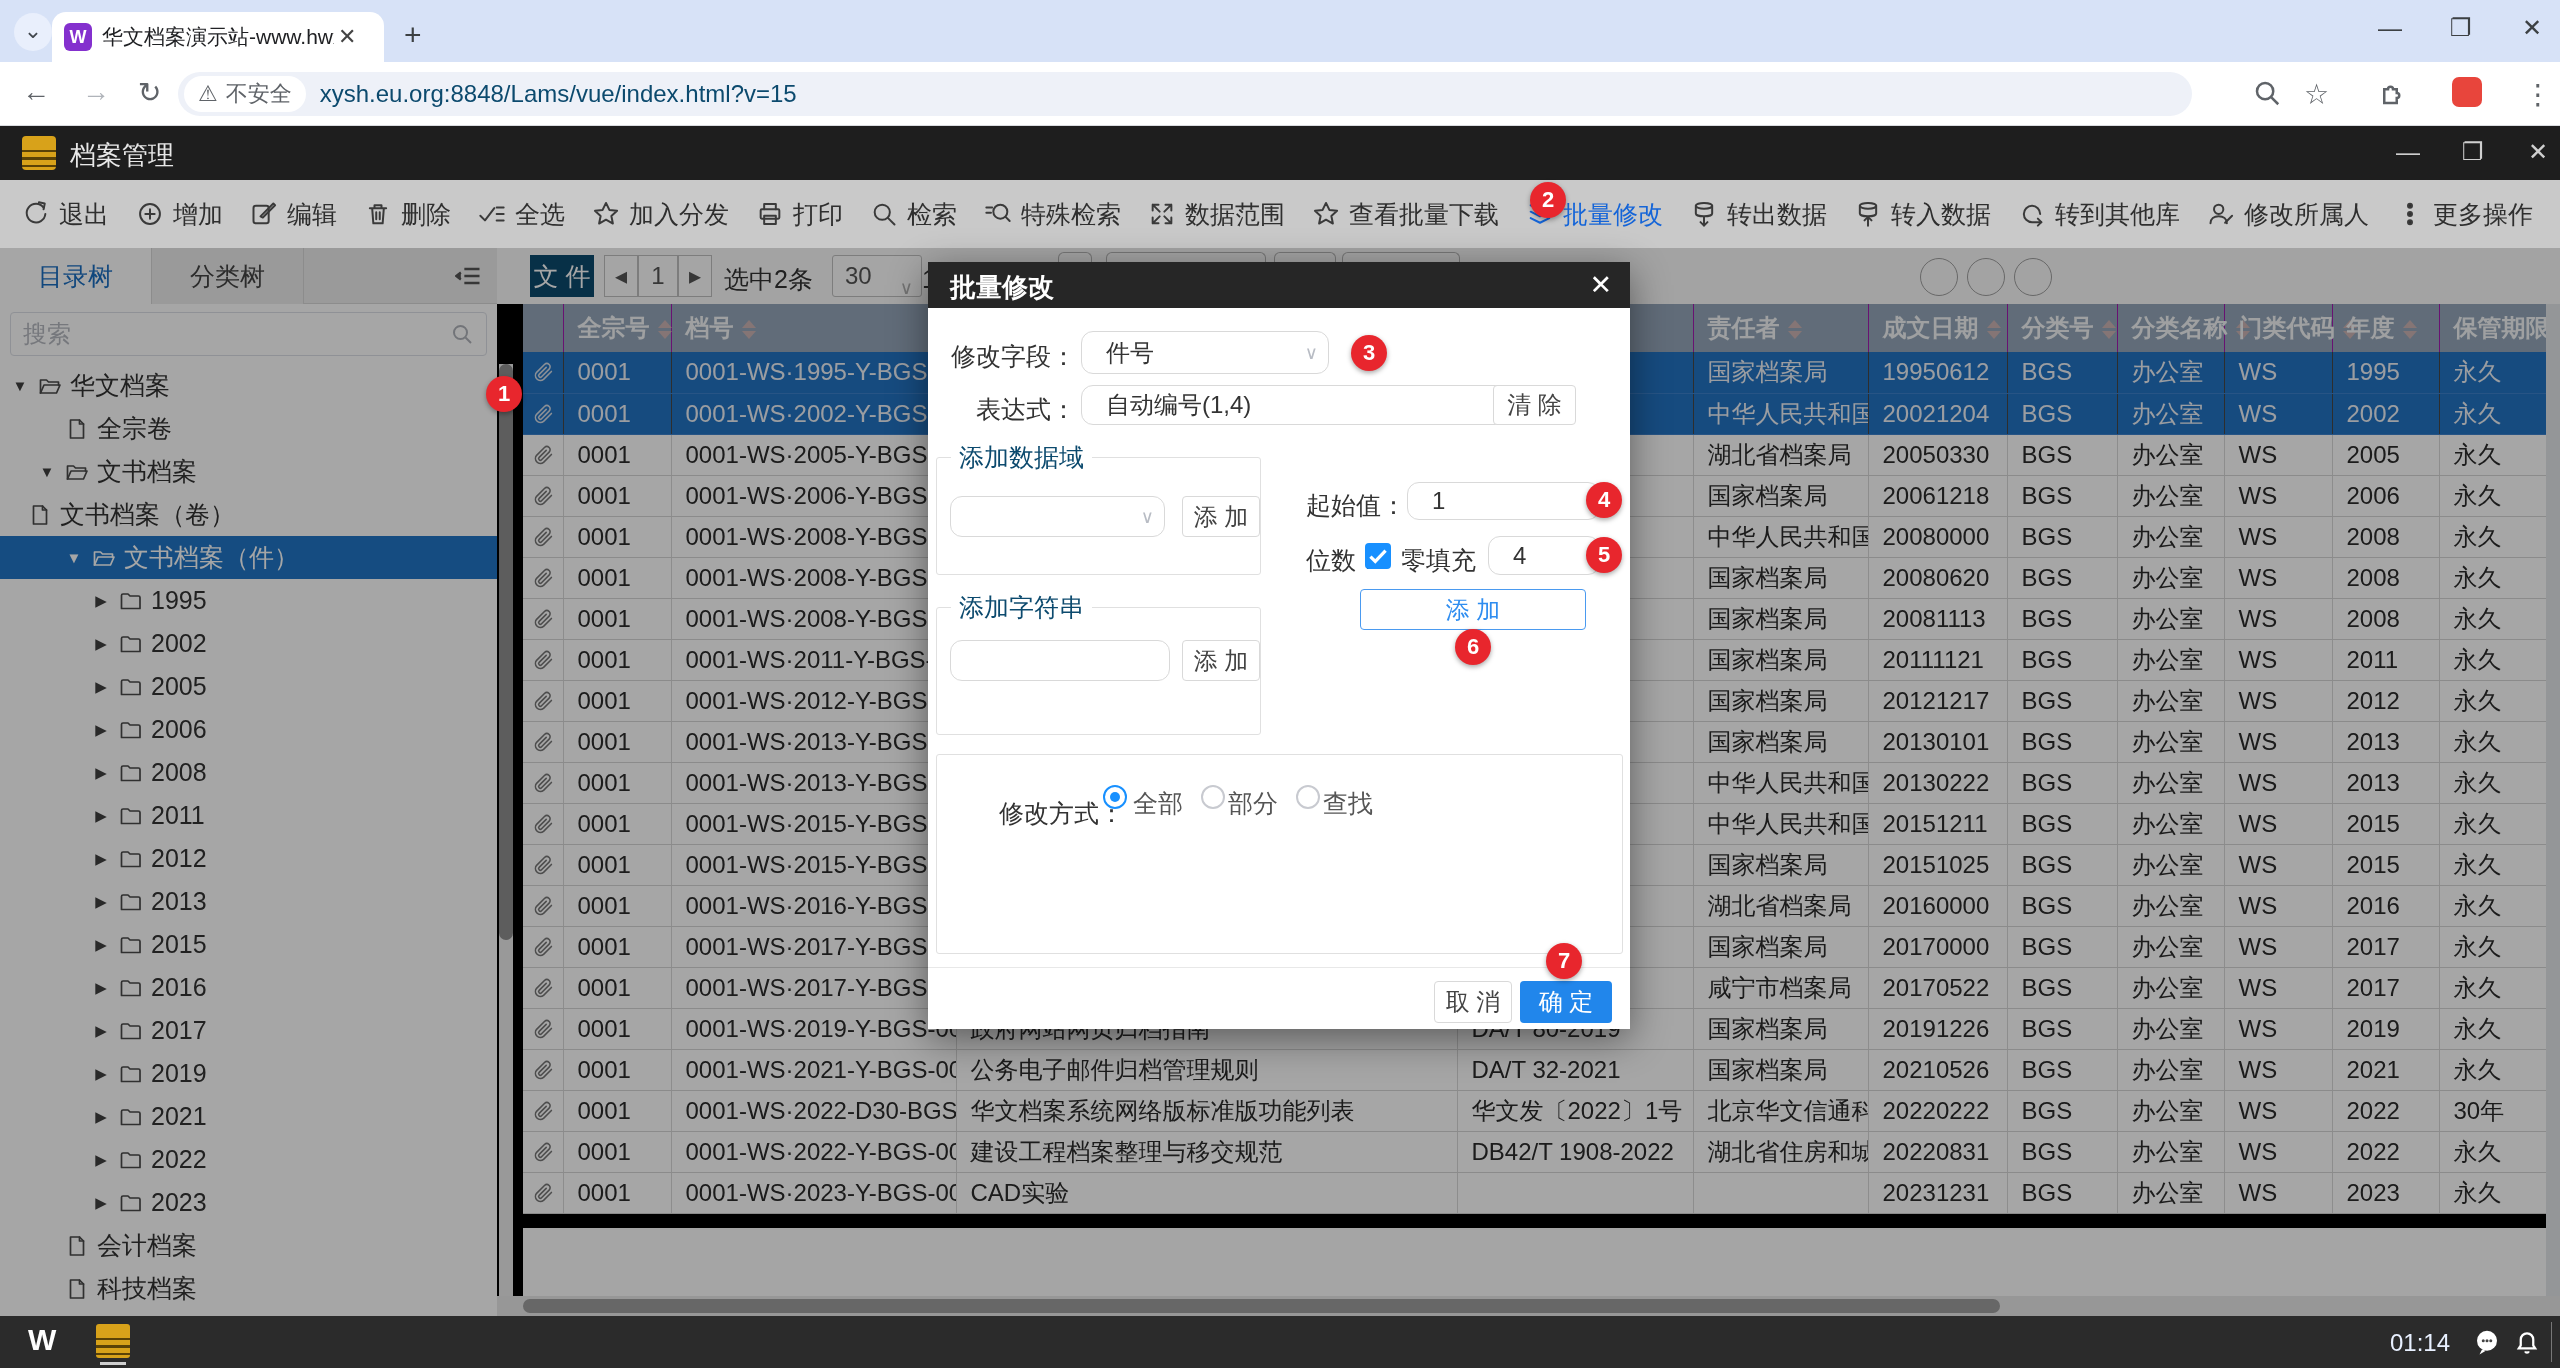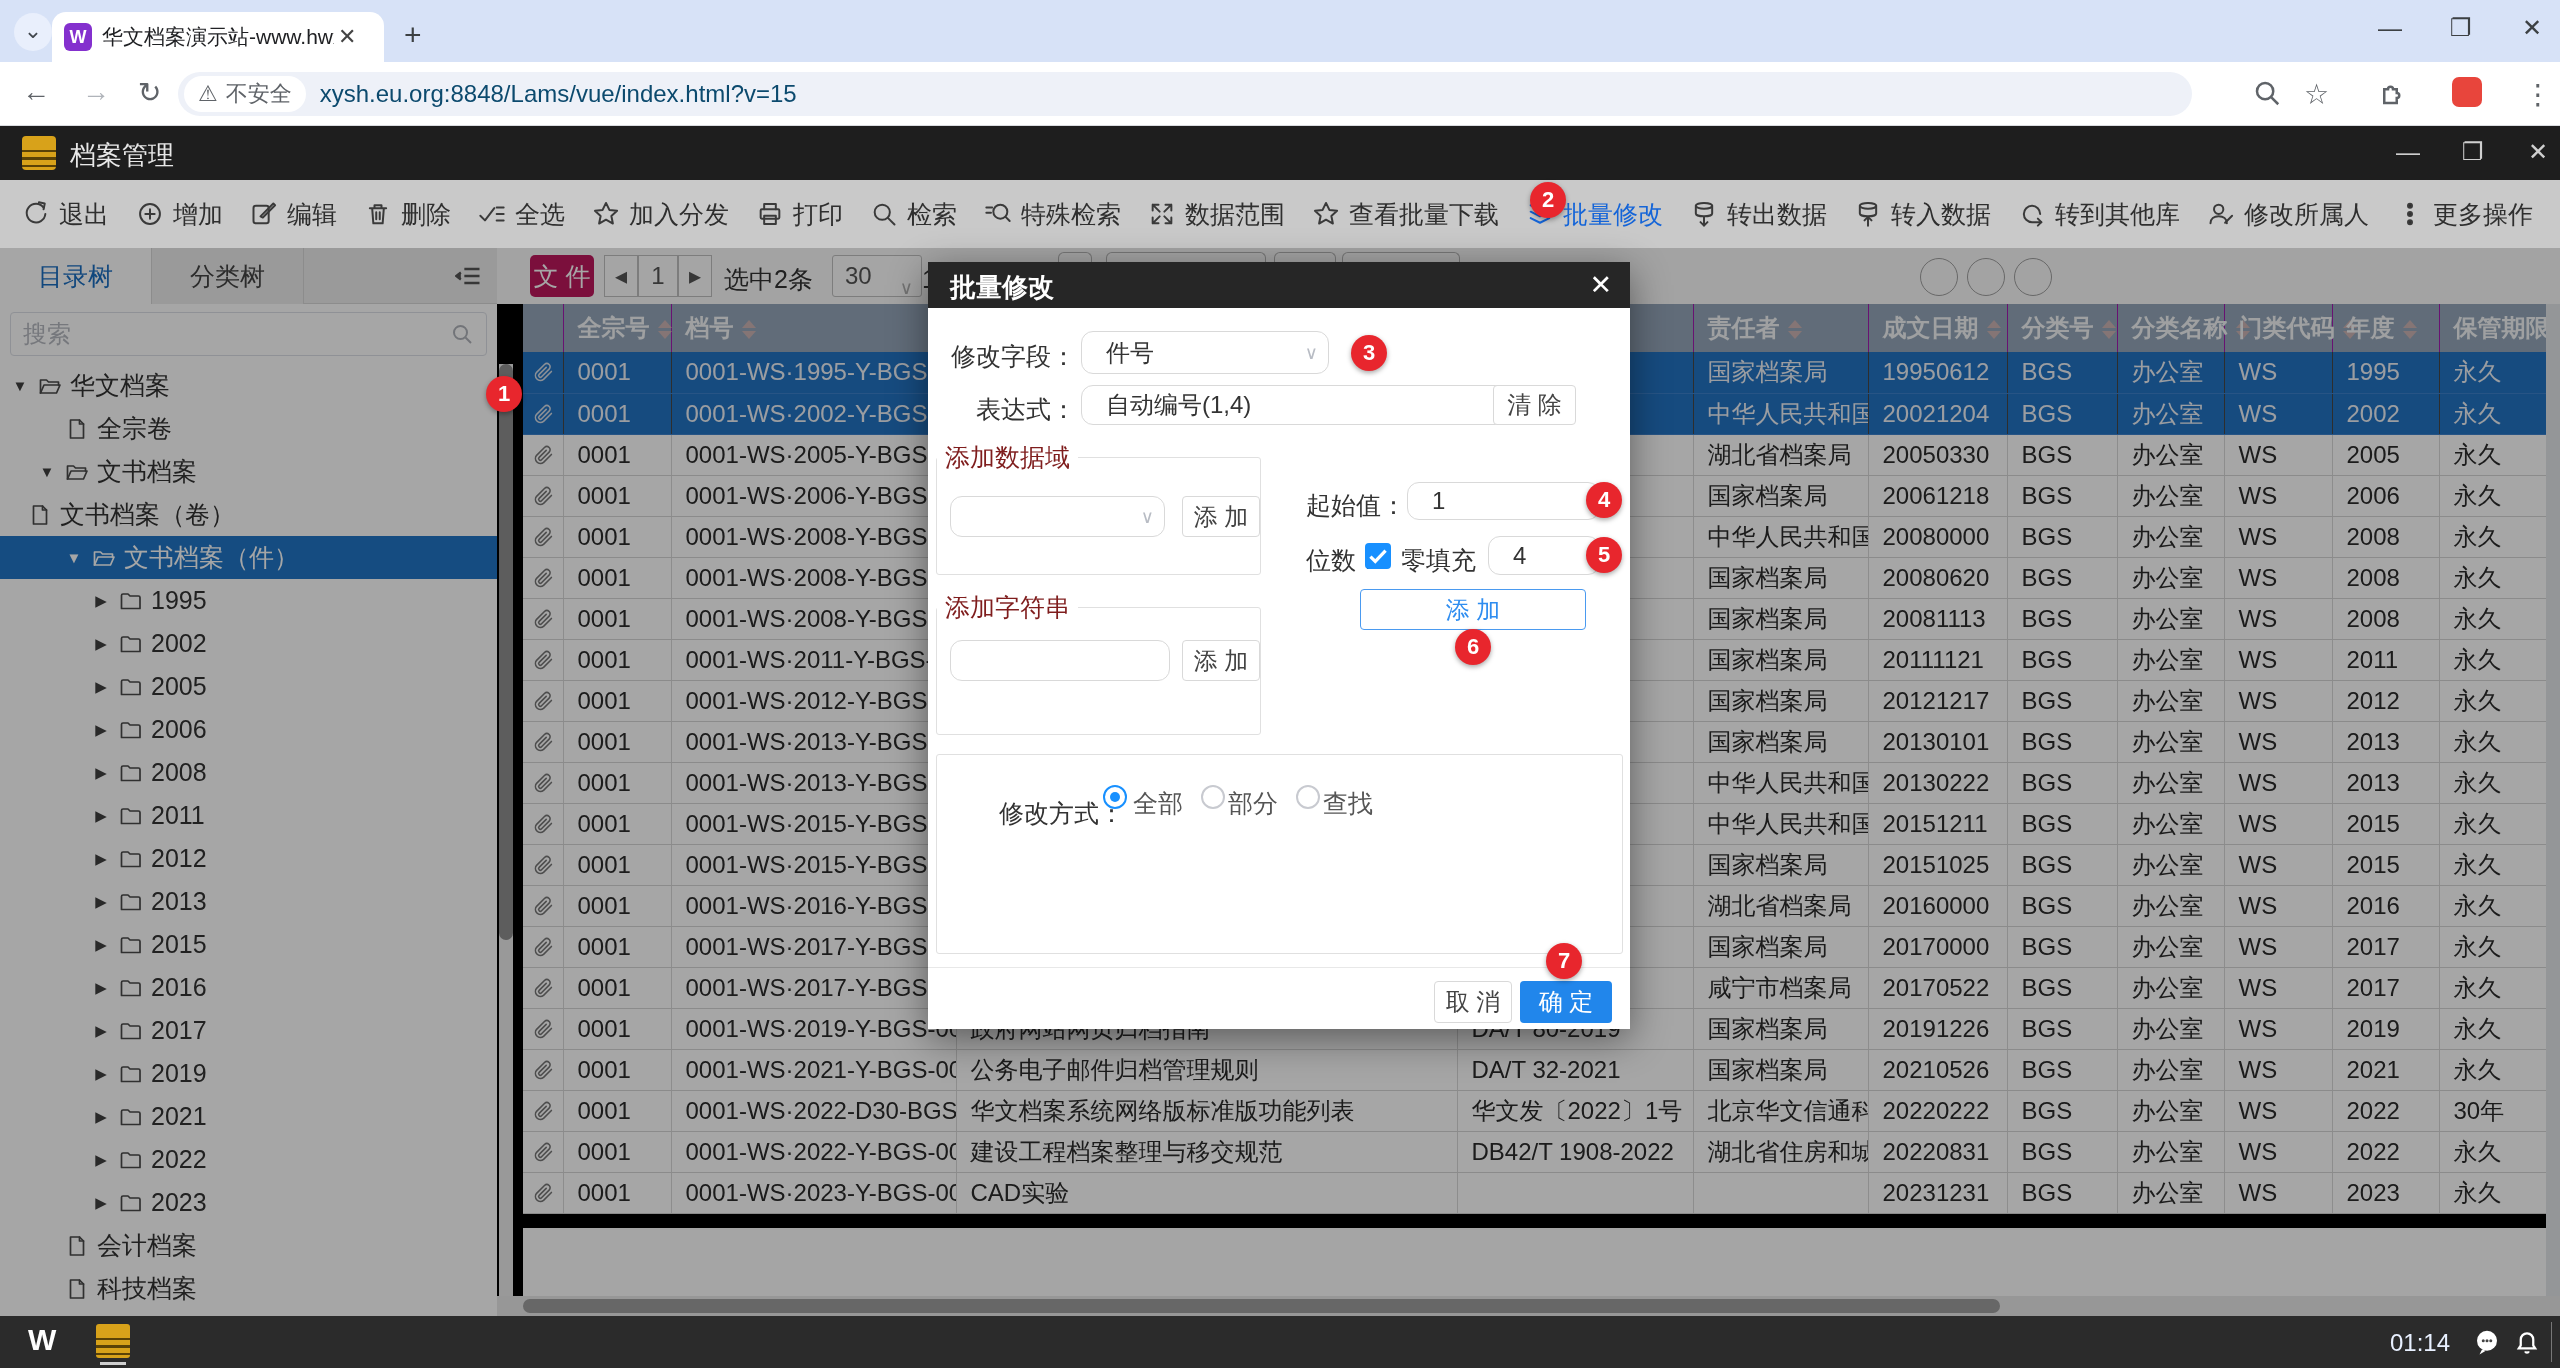--- a/index.html
+++ b/index.html
@@ -65,22 +65,22 @@
   .trow .arr { width:20px; font-size:15px; color:#3f3f3f; text-align:center; }
   .trow svg { stroke:#4a4a4a; }
   .trow.selected { background:#2176c7; color:#fff; }
   .trow.selected .arr { color:#fff; }
   .trow.selected svg { stroke:#fff; }
   #side-scroll { position:absolute; left:499px; top:364px; width:14px; height:952px; background:#ececec; }
   #side-thumb { position:absolute; left:0; top:0; width:14px; height:576px; background:#8f8f8f; border-radius:7px; }
 
   
   #pagebar { position:absolute; left:497px; top:248px; width:2063px; height:56px; background:#fbfbfb; }
-  #doc-type-btn { position:absolute; left:33px; top:7px; width:64px; height:42px; background:#be185d;
-                  color:#fff; font-size:25px; border-radius:5px; text-align:center; line-height:42px; }
+  #doc-type-btn { position:absolute; left:33px; top:7px; width:64px; height:42px; background:#0c4a6e;
+                  color:#fff; font-size:25px; border-radius:0; text-align:center; line-height:42px; }
   .pg-box { position:absolute; top:7px; height:42px; border:1px solid #c0c0c0; background:#fdfdfd;
             text-align:center; font-size:24px; color:#555; }
   #sel-info { position:absolute; left:227px; top:15px; font-size:25px; color:#333; }
   #size-sel { position:absolute; left:335px; top:7px; width:90px; height:42px; border:1px solid #c0c0c0;
               border-radius:3px; background:#fdfdfd; font-size:24px; color:#555; line-height:40px; padding-left:12px; }
   #size-caret { position:absolute; right:8px; top:12px; color:#b0b0b0; font-size:18px; }
   #page-info { position:absolute; left:425px; top:15px; font-size:25px; color:#333; white-space:nowrap; }
   .stub { position:absolute; top:4px; height:12px; border:1px solid #b5b5b5; border-bottom:0;
           border-radius:6px 6px 0 0; }
   .circ-stub { position:absolute; top:10px; width:38px; height:38px; border:1px solid #a0a0a0; border-radius:50%; }
@@ -114,21 +114,21 @@
   #dlg-titlebar { position:absolute; left:0; top:0; width:702px; height:46px; background:#262626; }
   #dlg-title { position:absolute; left:22px; top:8px; color:#fff; font-size:26px; font-weight:bold; }
   #dlg-close { position:absolute; right:18px; top:7px; color:#fff; font-size:27px; }
   .dlg-label { position:absolute; font-size:25px; color:#333; text-align:right; }
   .dlg-input { position:absolute; border:1px solid #d9d9d9; border-radius:12px; background:#fff;
                font-size:24px; color:#333; display:flex; align-items:center; padding:0 24px; }
   .dlg-input .caret { position:absolute; right:10px; color:#b8bcc4; font-size:18px; }
   .dlg-btn { position:absolute; border:1px solid #d9d9d9; border-radius:4px; background:#fff;
              font-size:24px; color:#444; text-align:center; }
   fieldset.dlg-fs { position:absolute; border:1px solid #e0e0e0; border-radius:3px; }
-  fieldset.dlg-fs legend { font-size:25px; color:#7f1d1d; margin-left:0; padding:0 8px; }
+  fieldset.dlg-fs legend { font-size:25px; color:#0c4a6e; margin-left:14px; padding:0 8px; }
   #mode-box { position:absolute; left:8px; top:492px; width:687px; height:200px; border:1px solid #e0e0e0;
               border-radius:3px; }
   .radio { position:absolute; width:24px; height:24px; border:2px solid #c8cad0; border-radius:50%; background:#fff; }
   .radio.on { border-color:#1890ff; }
   .radio.on::after { content:""; position:absolute; left:5px; top:5px; width:10px; height:10px;
                      border-radius:50%; background:#1890ff; }
   .radio-label { position:absolute; font-size:25px; color:#555; }
   #dlg-footer-line { position:absolute; left:0; top:705px; width:702px; height:1px; background:#e8e8e8; }
   #cancel-btn { left:506px; top:719px; width:78px; height:42px; line-height:40px; }
   #ok-btn { position:absolute; left:592px; top:719px; width:92px; height:42px; line-height:42px;

